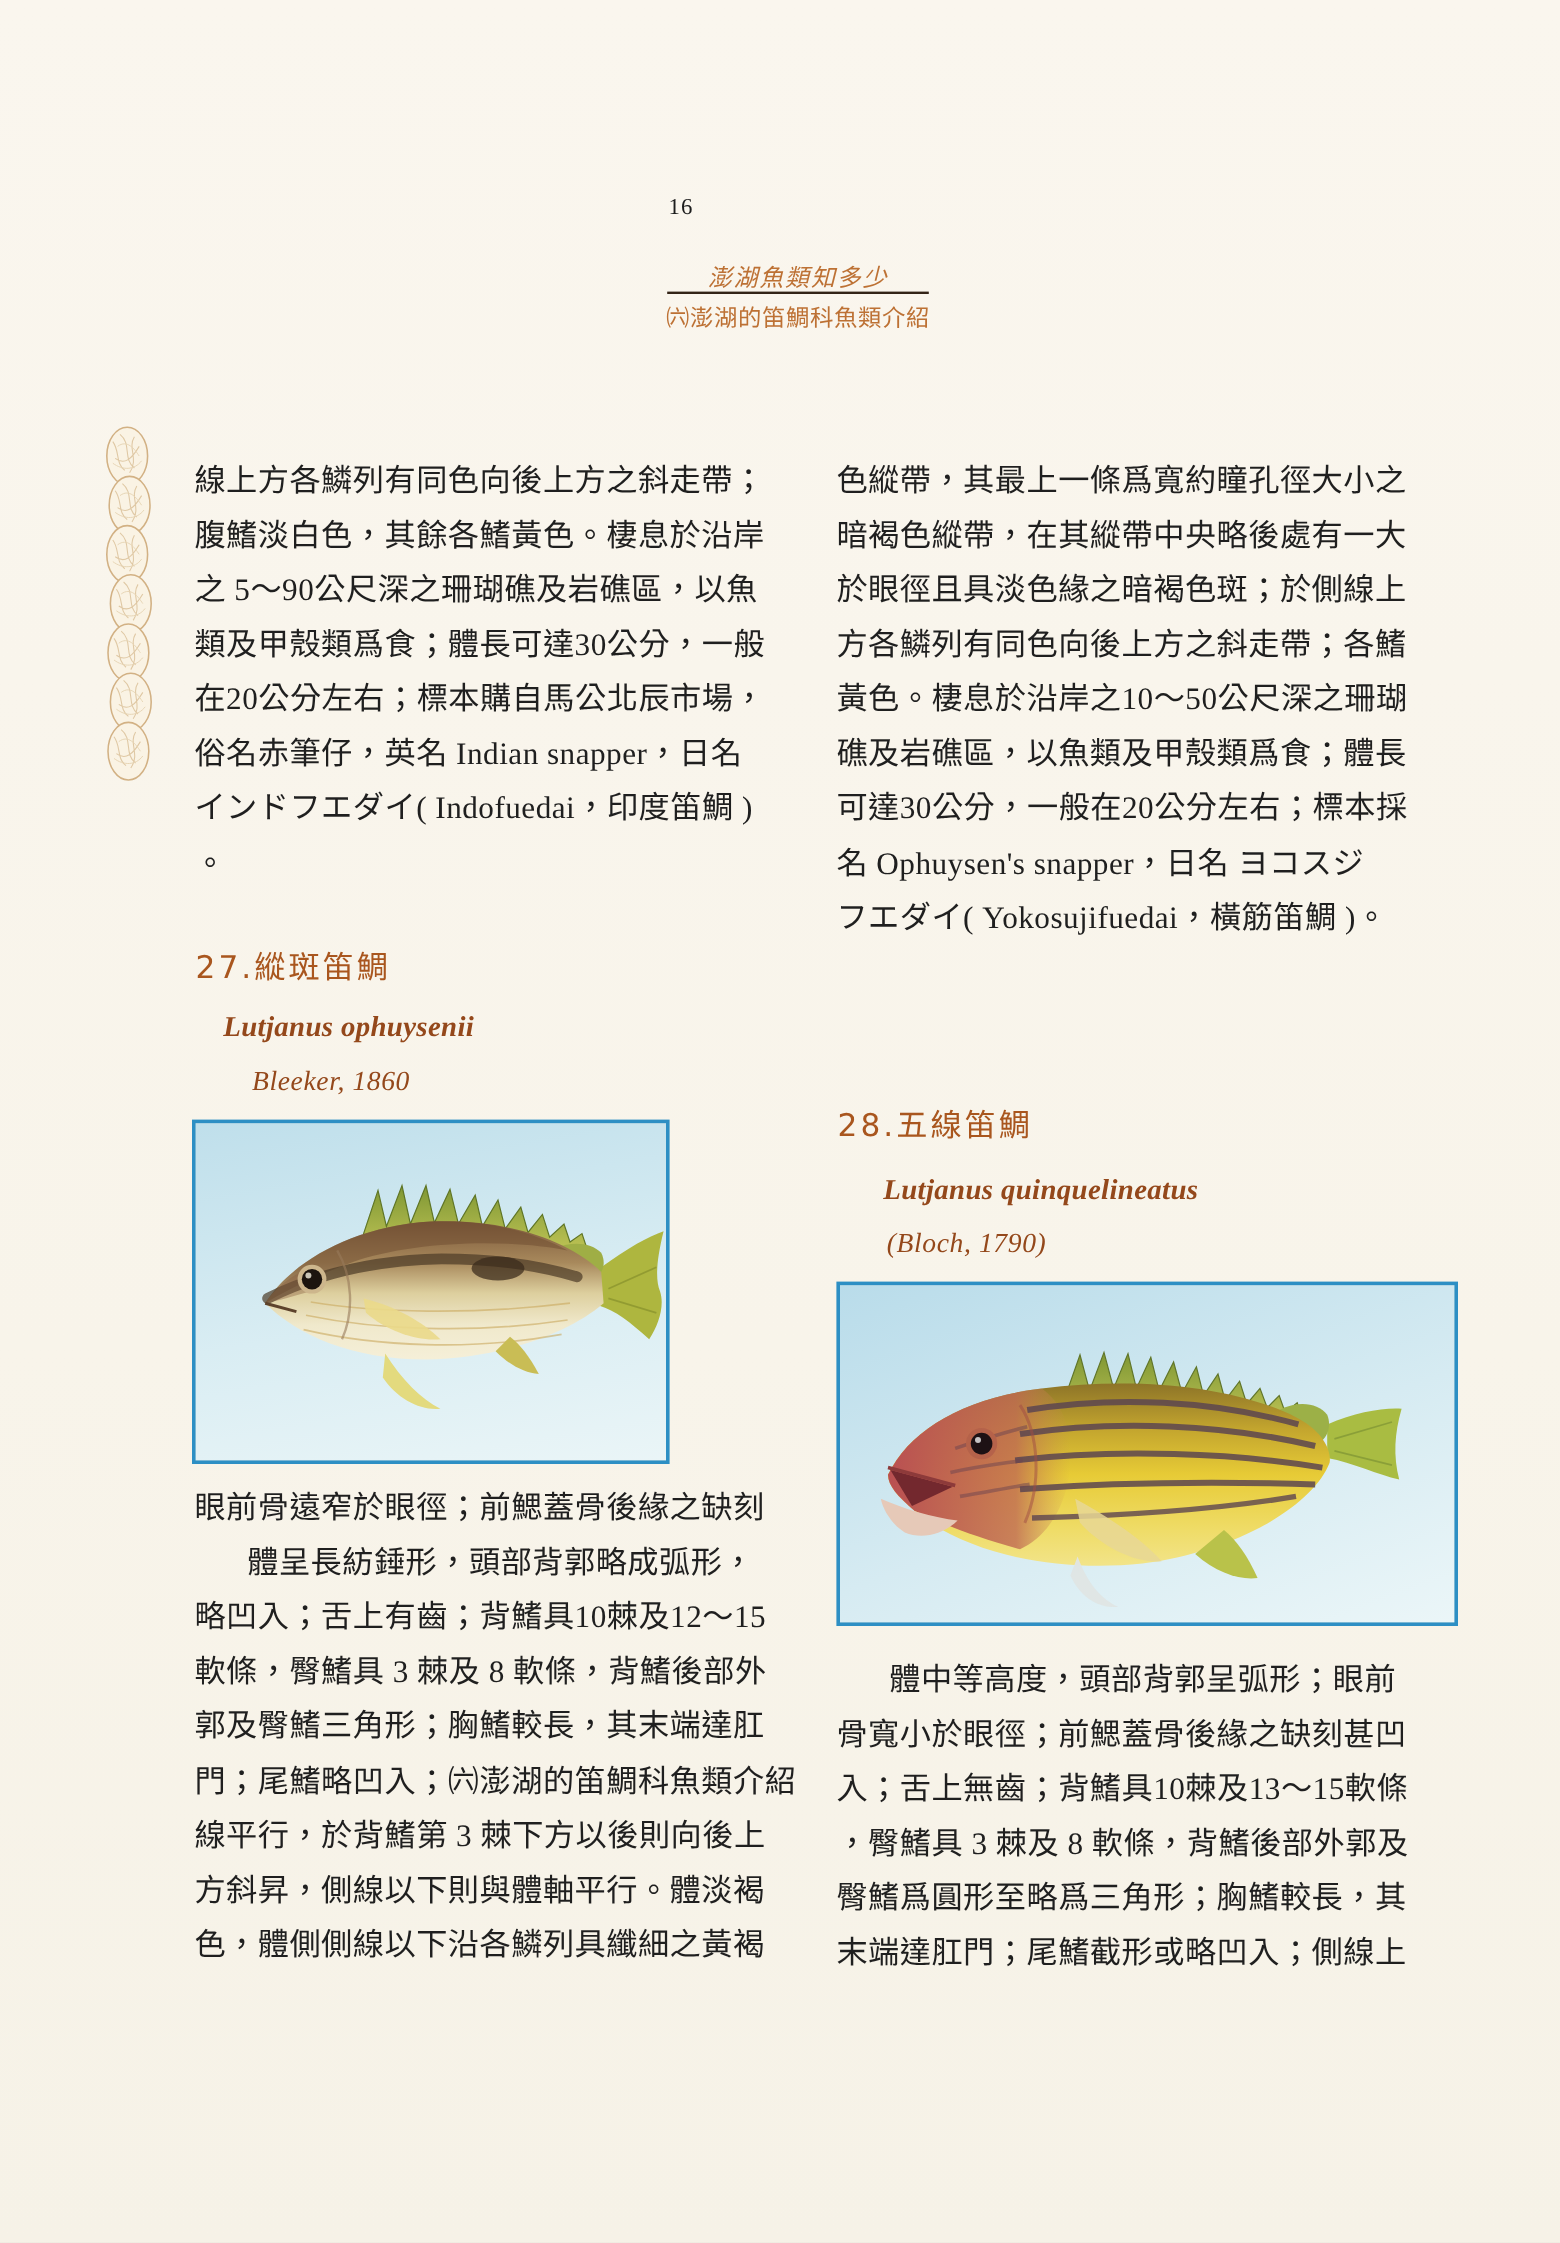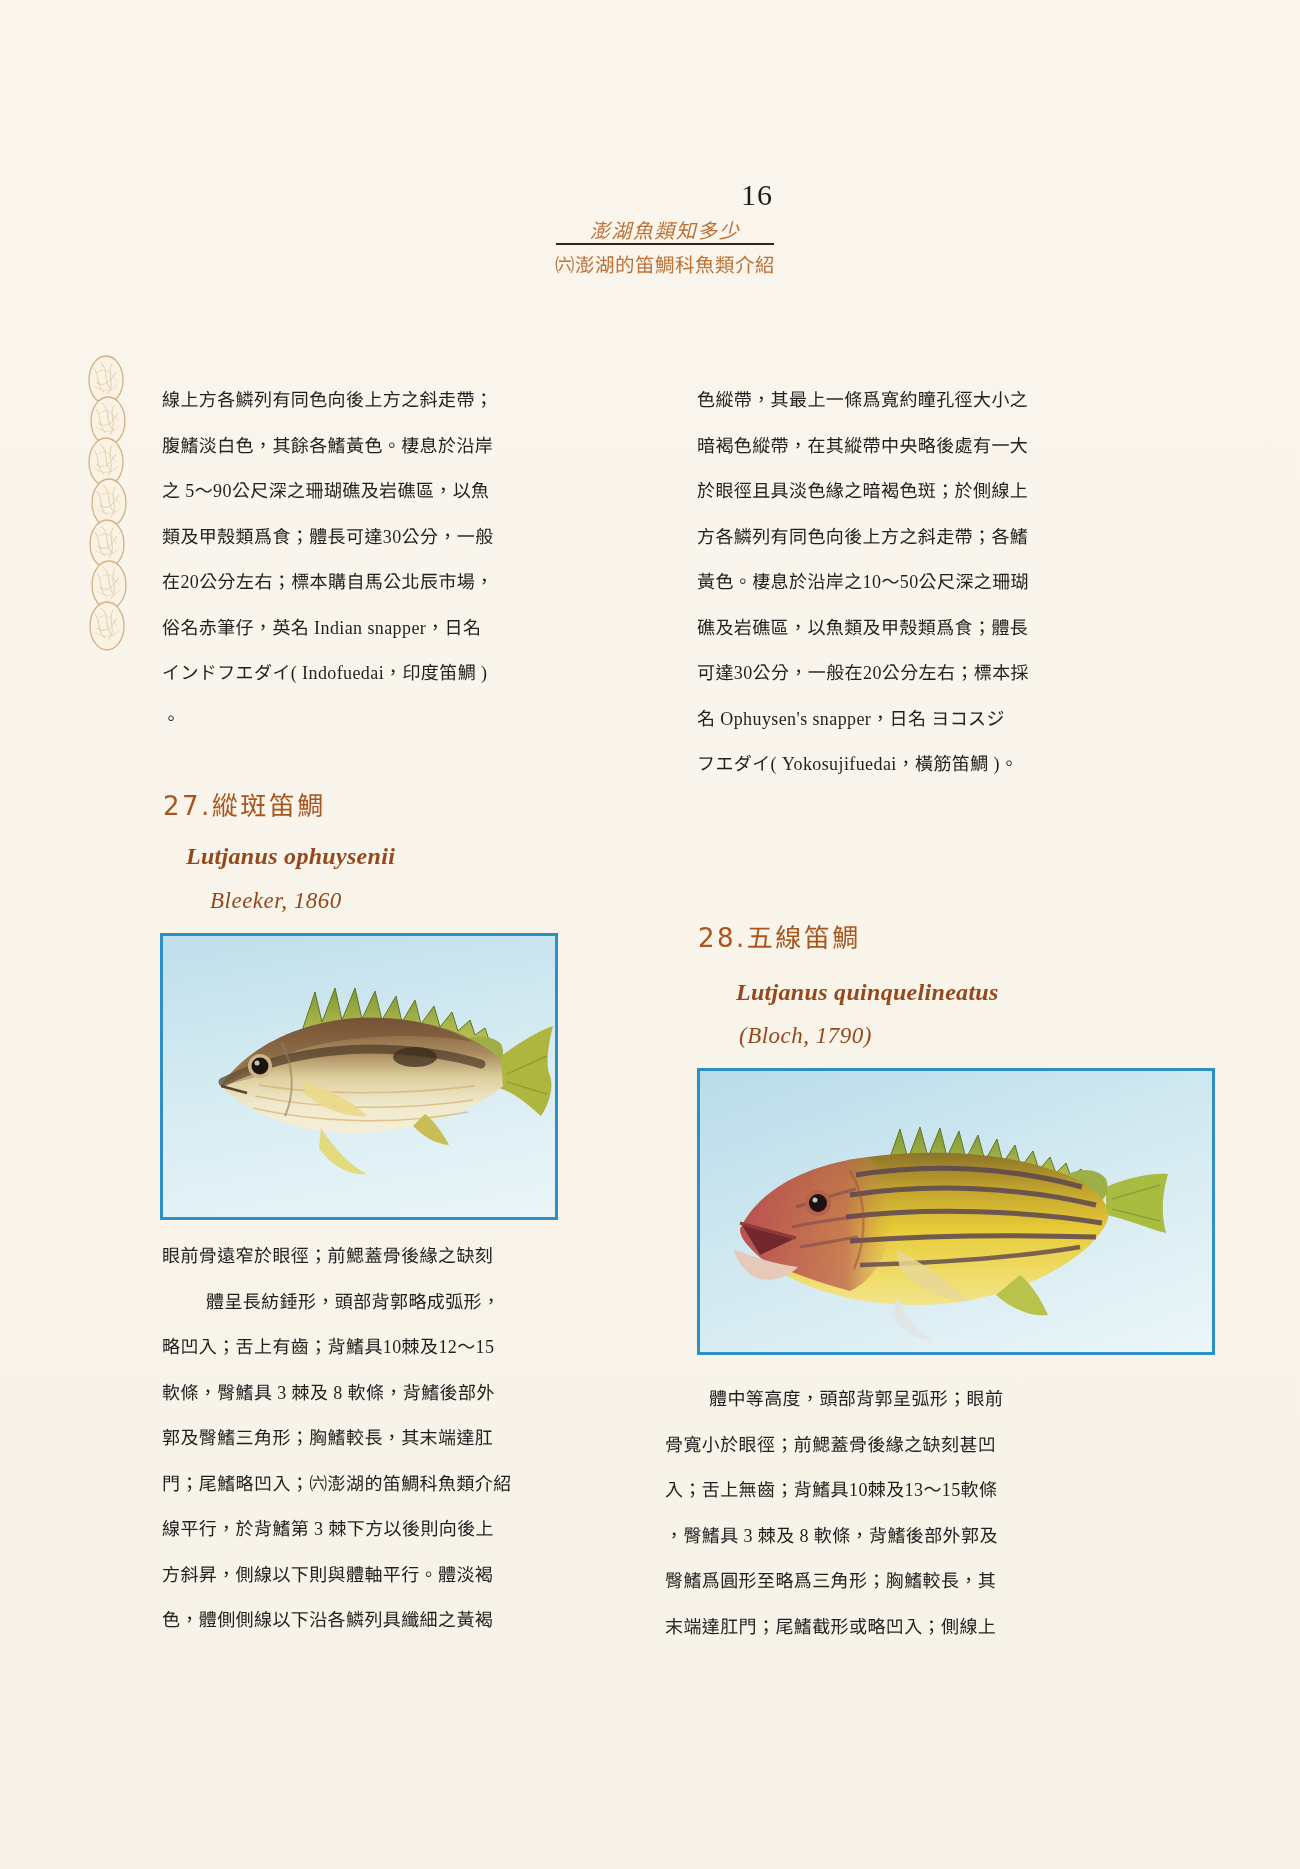--- a/index.html
+++ b/index.html
@@ -6,40 +6,40 @@
   .page{
     position:relative;
     width:1300px;height:1869px;
     margin:0 auto;
     background:linear-gradient(180deg,#faf6ee 0%,#f8f4ea 60%,#f6f2e7 100%);
     overflow:hidden;
     font-family:"Liberation Serif","DejaVu Serif",serif;
     color:#222;
   }
   
-  .page-number{position:absolute;top:178px;left:557px;width:216px;text-align:right;
-    font-size:30px;color:#1d1d1d;letter-spacing:1px;}
+  .page-number{position:absolute;top:162px;left:557px;width:216px;text-align:left;
+    font-size:19px;color:#1d1d1d;letter-spacing:1px;}
   .hdr-title{position:absolute;top:215px;left:547px;width:236px;text-align:center;
     font-family:"DejaVu Sans","Liberation Sans",sans-serif;
     font-size:20px;color:#bd7134;letter-spacing:1.5px;font-weight:500;font-style:italic;}
   .hdr-rule{position:absolute;top:243px;left:556px;width:218px;height:2px;background:#332417;}
   .hdr-subtitle{position:absolute;top:249px;left:547px;width:236px;text-align:center;
     font-family:"DejaVu Sans","Liberation Sans",sans-serif;
     font-size:19.5px;color:#bd7134;letter-spacing:0.5px;font-weight:500;}
   
   .chain{position:absolute;left:76px;top:350px;}
   
-  .para{position:absolute;width:430px;font-size:18px;line-height:45.5px;
+  .para{position:absolute;width:430px;font-size:26px;line-height:45.5px;
     letter-spacing:0.4px;color:#1f1f1f;}
   .tline{height:45.5px;white-space:pre;}
   .indent{text-indent:44px;}
   .p-lp1{top:378px;left:162px;}
   .p-lp2{top:1234px;left:162px;}
   .p-rp1{top:378px;left:697px;}
-  .p-rp2{top:1377px;left:665px;}
+  .p-rp2{top:1377px;left:697px;}
   
   .sp-head{position:absolute;font-family:"DejaVu Sans","Liberation Sans",sans-serif;
     font-size:26px;color:#a9561e;letter-spacing:2.5px;font-weight:500;}
   .sp-sci{position:absolute;font-size:24px;font-style:italic;font-weight:bold;color:#94481b;letter-spacing:0.3px;}
   .sp-auth{position:absolute;font-size:23px;color:#94481b;letter-spacing:0.5px;font-style:italic;}
   .h27{top:785px;left:163px;}
   .sci27{top:843px;left:186px;}
   .auth27{top:888px;left:210px;}
   .h28{top:917px;left:698px;}
   .sci28{top:979px;left:736px;}

